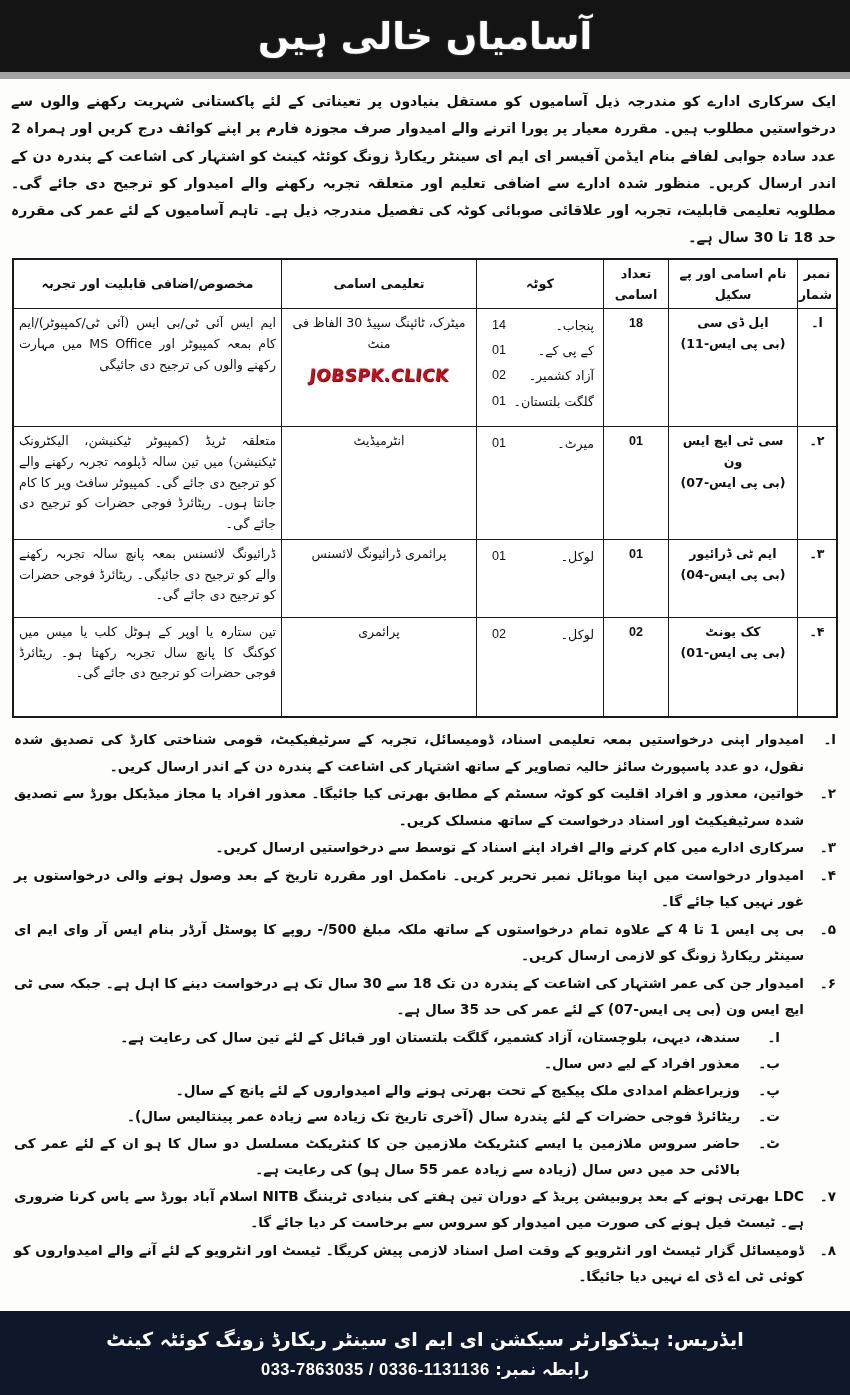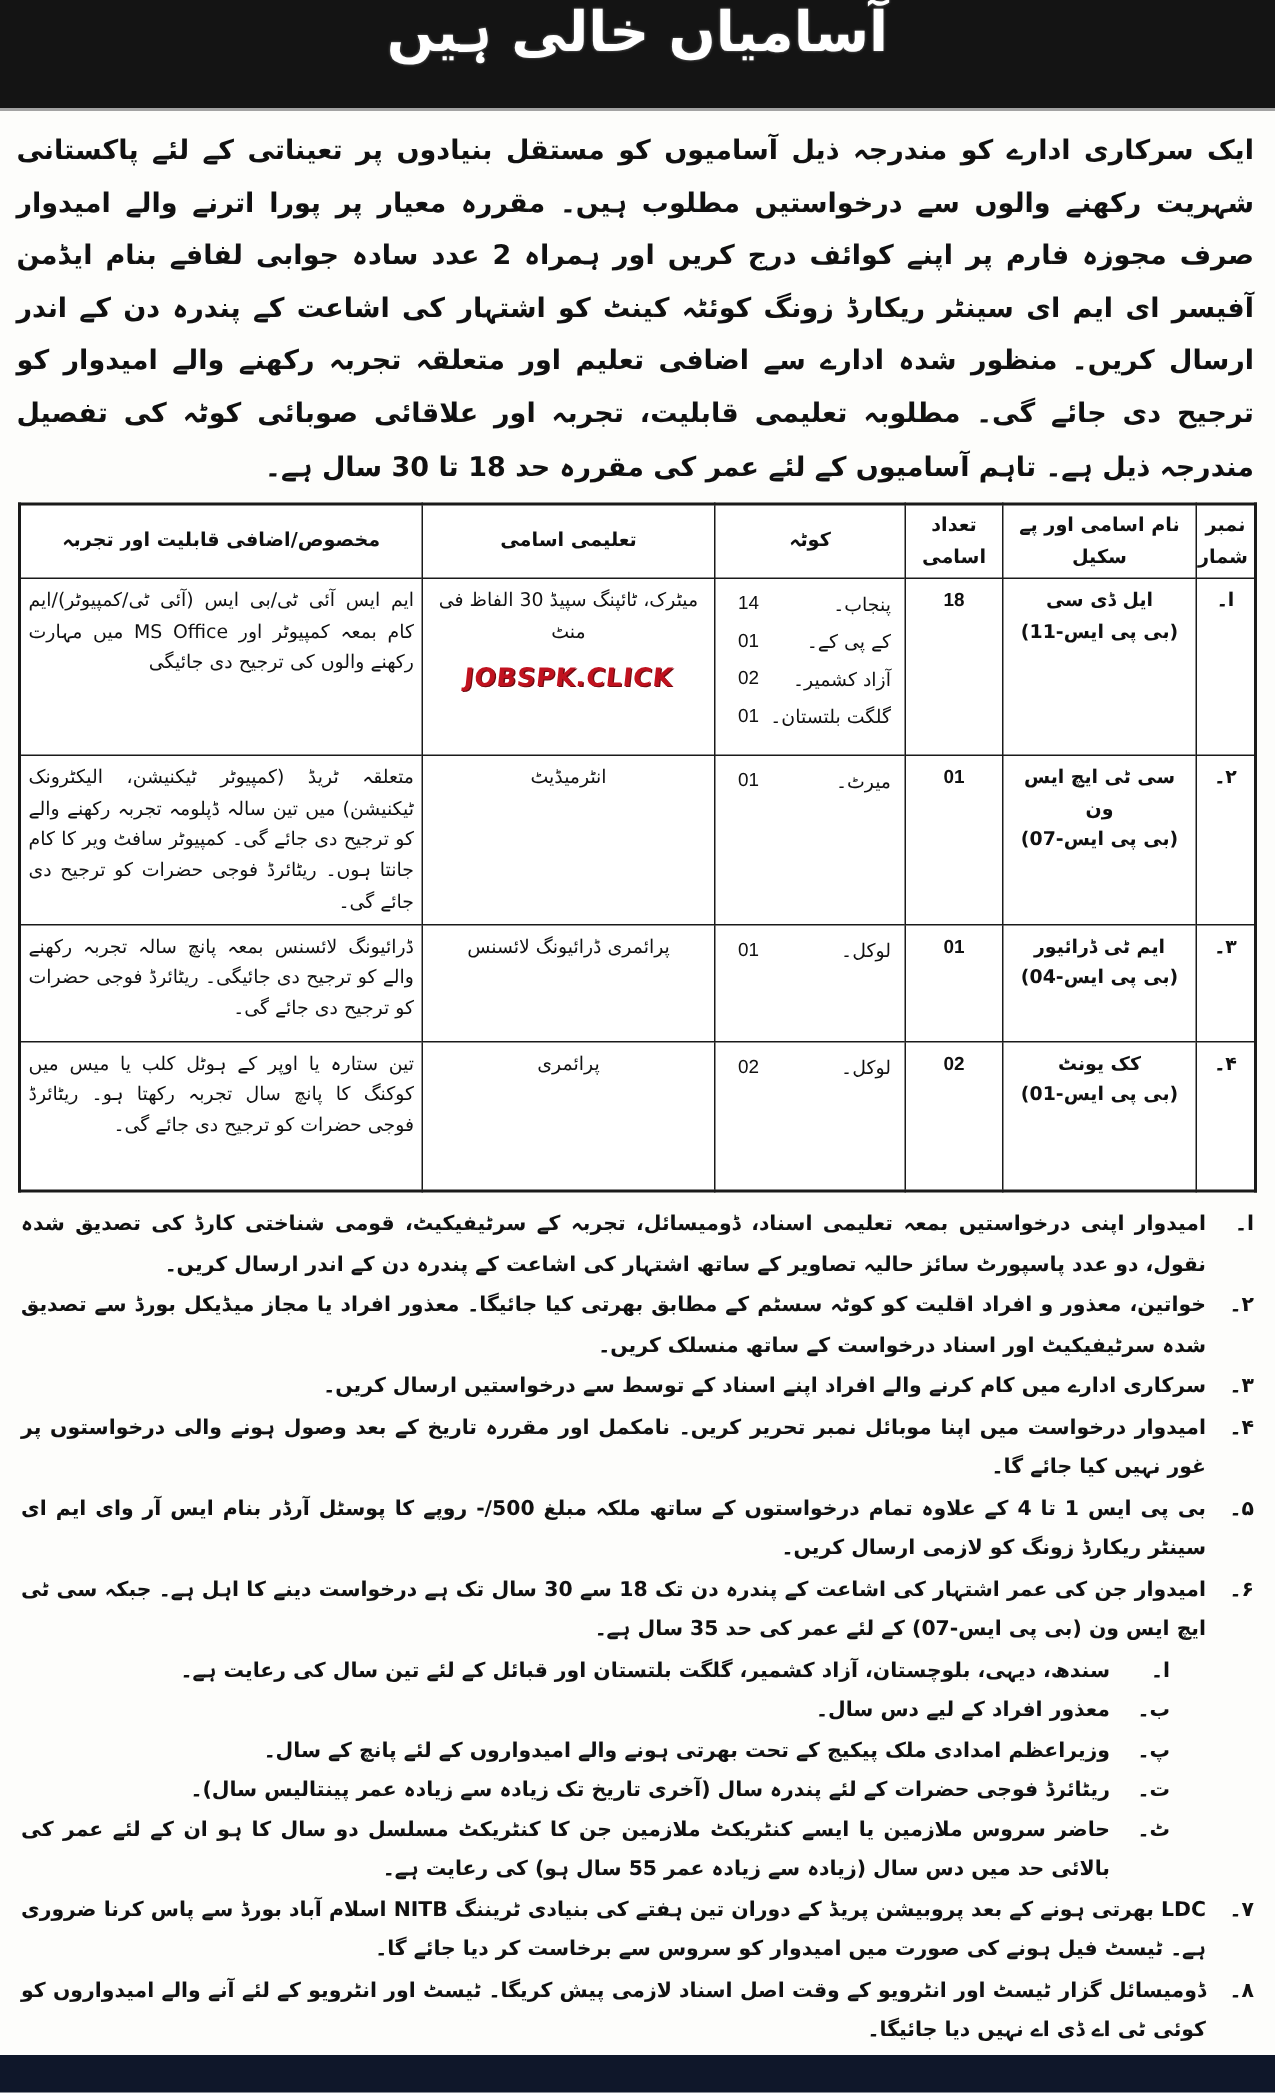--- a/index.html
+++ b/index.html
@@ -23,40 +23,40 @@
     position: relative;
     display: flex;
     flex-direction: column;
   }
   
   .header-band {
     background: #141414;
     height: 72px;
     min-height: 72px;
     display: flex;
-    align-items: flex-start;
+    align-items: center;
     justify-content: center;
-    border-bottom: 2px solid #a3a3a3;
+    border-bottom: 7px solid #a3a3a3;
     position: relative;
   }
   .header-title {
     color: #ffffff;
     font-size: 37px;
     font-weight: bold;
     letter-spacing: 1px;
     direction: rtl;
     text-shadow: 0 0 2px rgba(255,255,255,0.4);
     font-family: "DejaVu Sans", sans-serif;
   }
   
   .intro {
     direction: rtl;
     text-align: justify;
     padding: 9px 14px 6px 11px;
-    font-size: 18px;
+    font-size: 14px;
     line-height: 1.95;
     color: #111;
     font-weight: 600;
   }
   
   .table-wrap {
     padding: 0 12px;
   }
   table.jobs {
     width: 100%;
@@ -385,15 +385,19 @@
       <div class="cond-text">ڈومیسائل گزار ٹیسٹ اور انٹرویو کے وقت اصل اسناد لازمی پیش کریگا۔ ٹیسٹ اور انٹرویو کے لئے آنے والے امیدواروں کو کوئی ٹی اے ڈی اے نہیں دیا جائیگا۔</div>
     </div>
 
   </div>
 
   <div class="footer-band">
     <div class="footer-address">
       <span>ایڈریس:</span>
       <span>ہیڈکوارٹر سیکشن ای ایم ای سینٹر ریکارڈ زونگ کوئٹہ کینٹ</span>
     </div>
+    <div class="footer-contact">
+      <span>رابطہ نمبر:</span>
+      <span class="nums">033-7863035  /  0336-1131136</span>
+    </div>
   </div>
 
 </div>
 
 </body></html>

